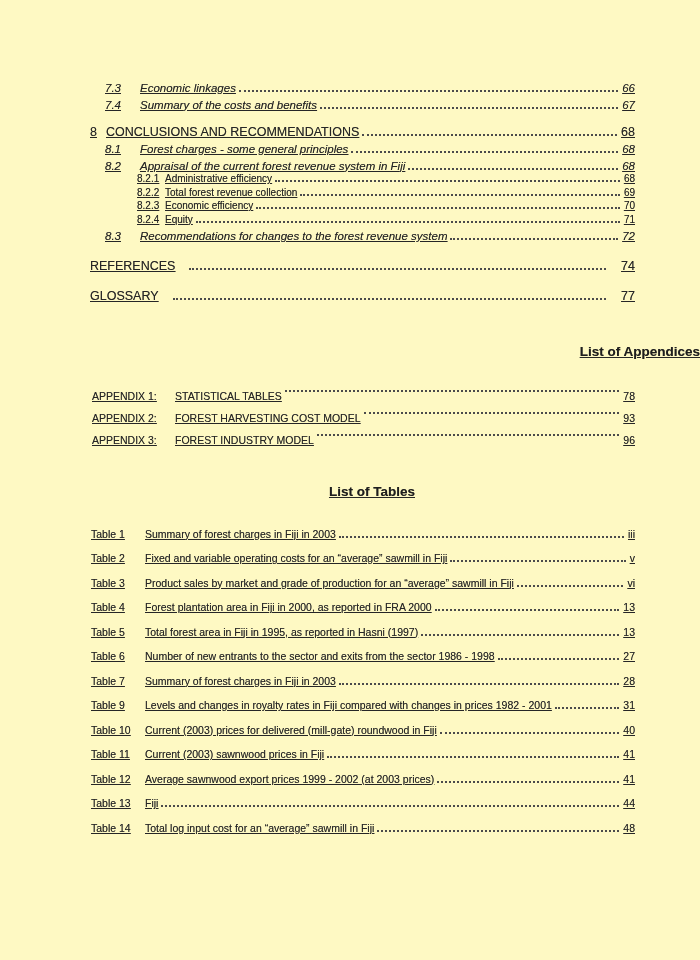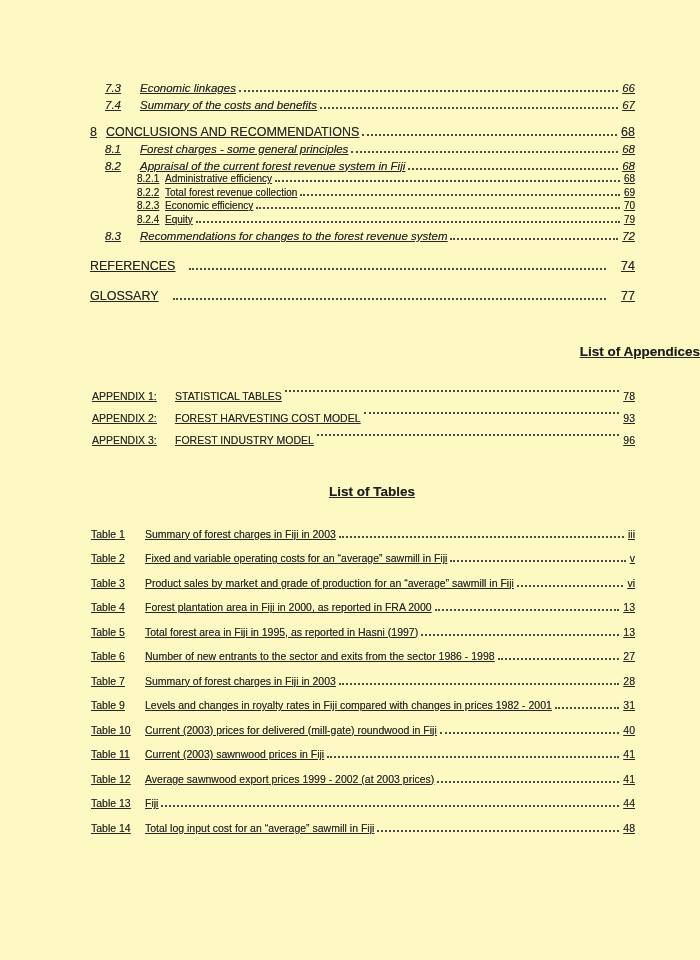--- a/index.html
+++ b/index.html
@@ -108,21 +108,21 @@
       <div class="toc-row lvl-3">
         <span class="num">8.2.3</span>
         <span class="ttl">Economic efficiency</span>
         <span class="dots"></span>
         <span class="pg">70</span>
       </div>
       <div class="toc-row lvl-3">
         <span class="num">8.2.4</span>
         <span class="ttl">Equity</span>
         <span class="dots"></span>
-        <span class="pg">79</span>
+        <span class="pg">71</span>
       </div>
       <div class="toc-row lvl-2">
         <span class="num">8.3</span>
         <span class="ttl">Recommendations for changes to the forest revenue system</span>
         <span class="dots"></span>
         <span class="pg">72</span>
       </div>
       <div class="toc-row lvl-0">
 
         <span class="ttl">REFERENCES</span>

